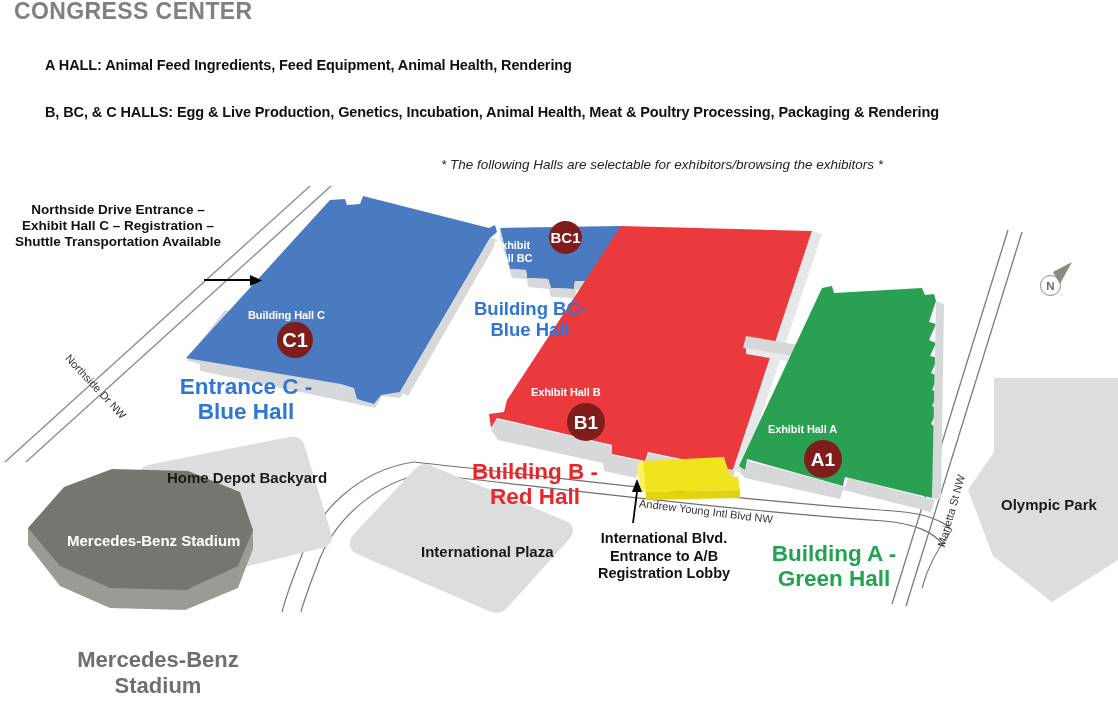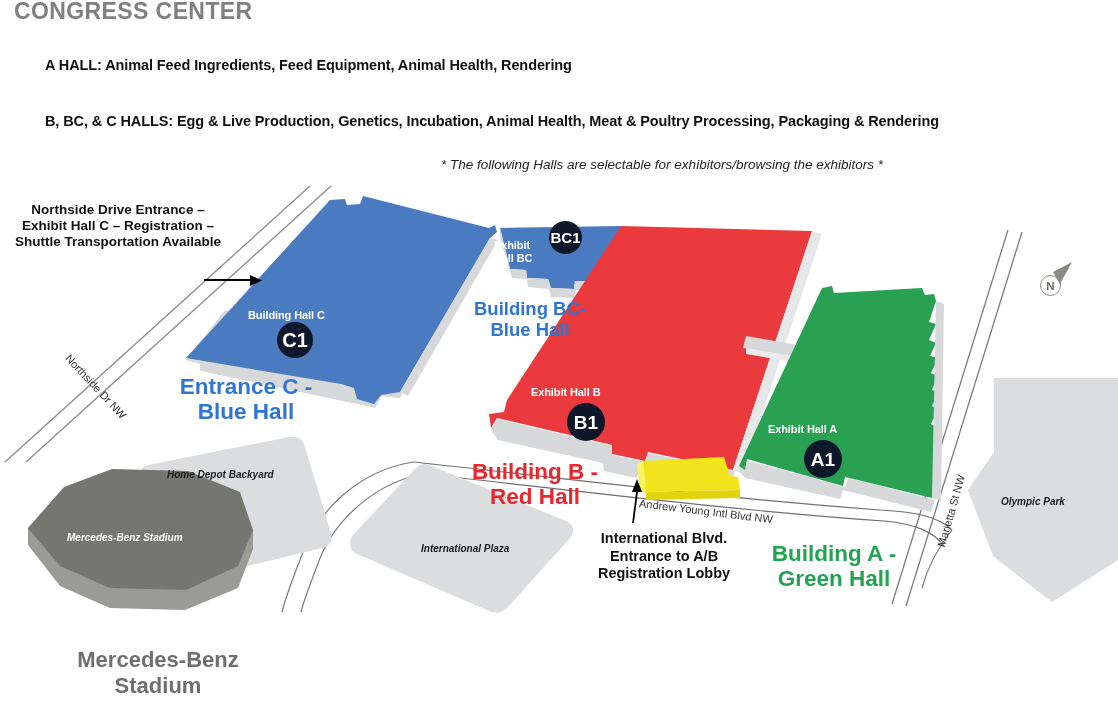--- a/index.html
+++ b/index.html
@@ -29,21 +29,21 @@
 
   .legend-line {
     position: absolute;
     font-size: 14.5px;
     font-weight: bold;
     color: #111;
     letter-spacing: -0.1px;
     white-space: nowrap;
   }
   #legend-a { left: 45px; top: 57px; }
-  #legend-bc { left: 45px; top: 113px; }
+  #legend-bc { left: 45px; top: 104px; }
 
   #selectable-note {
     position: absolute;
     left: 441px;
     top: 157px;
     font-size: 13.5px;
     font-style: italic;
     color: #222;
     white-space: nowrap;
   }
@@ -116,32 +116,31 @@
     width: 212px;
     font-size: 22px;
     font-weight: bold;
     line-height: 1.18;
     text-align: center;
     color: #6f6f6f;
   }
 
   .grey-area-label {
     position: absolute;
-    font-size: 10px;
+    font-size: 15px;
     font-weight: bold;
     color: #1a1a1a;
     white-space: nowrap;
-    font-style: italic;
   }
   .grey-area-label.onwhite { color: #ffffff; }
 
   .marker {
     position: absolute;
     border-radius: 50%;
-    background: #0f172a;
+    background: #7f1d1d;
     color: #ffffff;
     font-weight: bold;
     display: flex;
     align-items: center;
     justify-content: center;
     line-height: 1;
   }
   #marker-c1 { left: 277px; top: 322px; width: 36px; height: 36px; font-size: 20px; }
   #marker-b1 { left: 567px; top: 403px; width: 38px; height: 38px; font-size: 19px; }
   #marker-a1 { left: 804px; top: 440px; width: 38px; height: 38px; font-size: 19px; }

